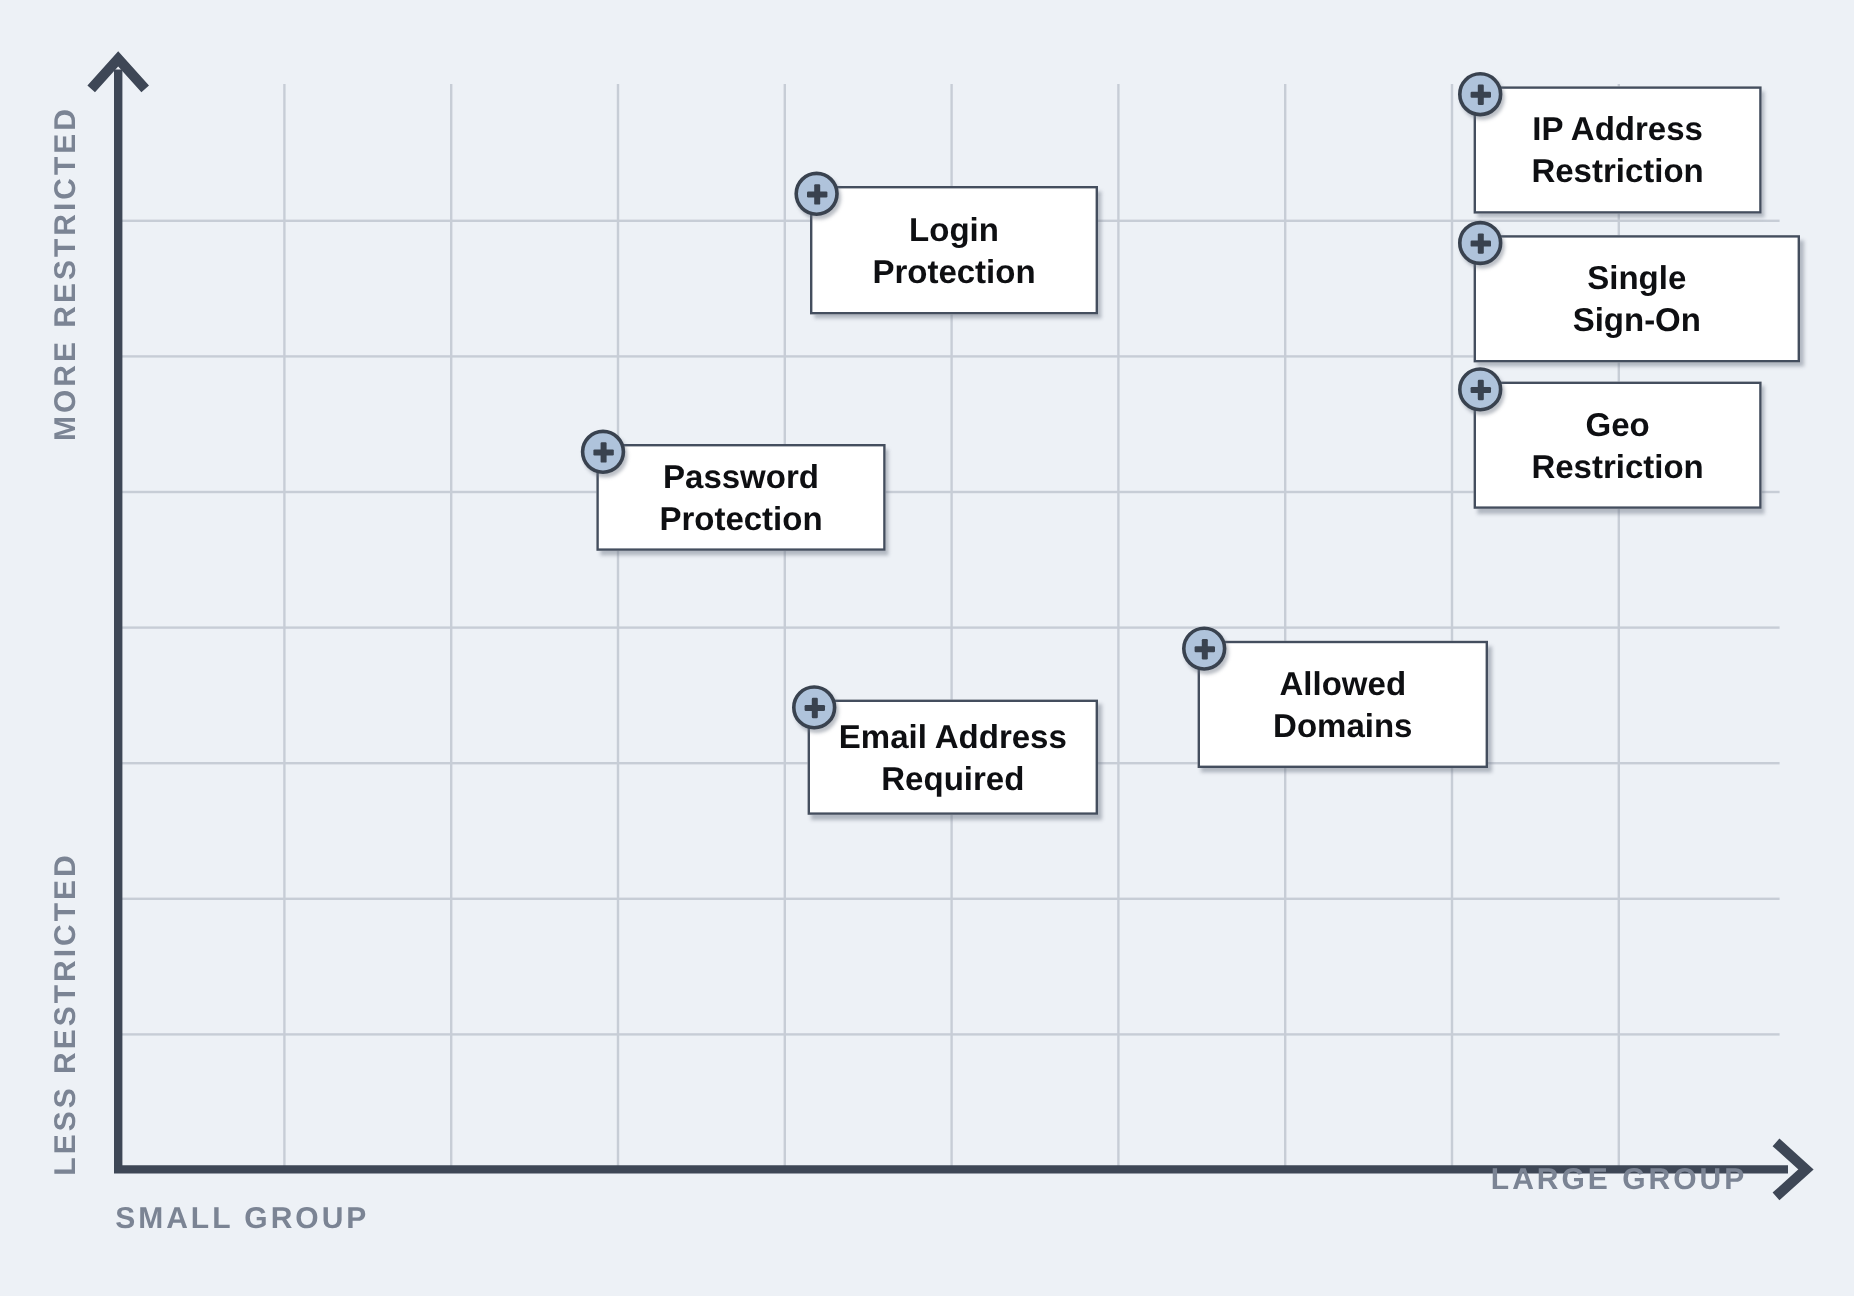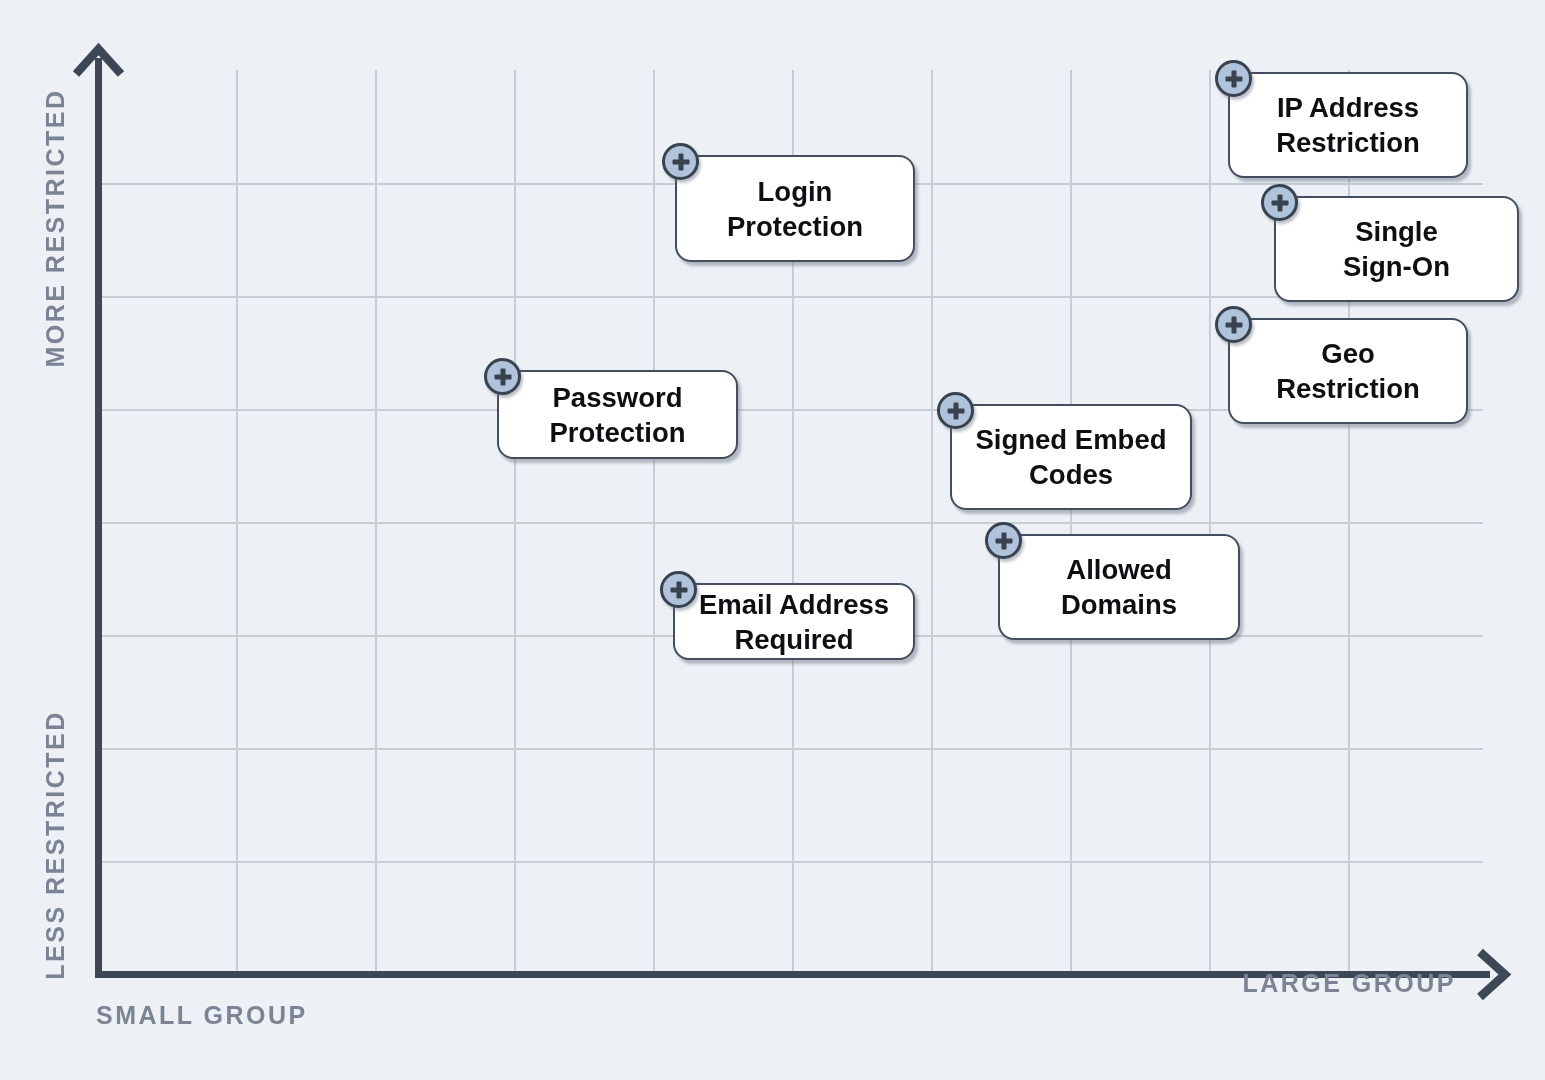--- a/index.html
+++ b/index.html
@@ -31,21 +31,21 @@
   }
   .axis-label.rot{transform:translate(-50%,-50%) rotate(-90deg);}
   .axis-label.right{transform:translateX(-100%);}
   
   .cards{position:absolute;inset:0;z-index:3;}
   .card{
     position:absolute;
     box-sizing:border-box;
     background:var(--card-bg,#ffffff);
     border:2.5px solid var(--card-border,#444e5e);
-    border-radius:16px;
+    border-radius:0;
     box-shadow:3px 4px 3px var(--shadow,rgba(105,113,128,0.45));
     display:flex;
     align-items:center;
     justify-content:center;
     cursor:pointer;
   }
   .card .label{
     white-space:pre-line;
     text-align:center;
     font-size:27.5px;
@@ -124,53 +124,45 @@
 Protection</span>
     </div>
       <div class="card" style="left: 497px; top: 370px; width: 241px; height: 89px;">
       <span class="badge">
         <span class="bar h"></span>
         <span class="bar v"></span>
       </span>
       <span class="label">Password
 Protection</span>
     </div>
-      <div class="card" style="left: 673px; top: 583px; width: 242px; height: 77px;">
+      <div class="card" style="left: 673px; top: 583px; width: 242px; height: 96px;">
       <span class="badge">
         <span class="bar h"></span>
         <span class="bar v"></span>
       </span>
       <span class="label">Email Address
 Required</span>
-    </div>
-      <div class="card" style="left: 950px; top: 404px; width: 242px; height: 106px;">
-      <span class="badge">
-        <span class="bar h"></span>
-        <span class="bar v"></span>
-      </span>
-      <span class="label">Signed Embed
-Codes</span>
     </div>
       <div class="card" style="left: 950px; top: 534px; width: 242px; height: 106px; margin-left: 48px;">
       <span class="badge">
         <span class="bar h"></span>
         <span class="bar v"></span>
       </span>
       <span class="label">Allowed
 Domains</span>
     </div>
       <div class="card" style="left: 1228px; top: 72px; width: 240px; height: 106px;">
       <span class="badge">
         <span class="bar h"></span>
         <span class="bar v"></span>
       </span>
       <span class="label">IP Address
 Restriction</span>
     </div>
-      <div class="card" style="left: 1228px; top: 196px; width: 245px; height: 106px; margin-left: 46px;">
+      <div class="card" style="left: 1228px; top: 196px; width: 272px; height: 106px;">
       <span class="badge">
         <span class="bar h"></span>
         <span class="bar v"></span>
       </span>
       <span class="label">Single
 Sign-On</span>
     </div>
       <div class="card" style="left: 1228px; top: 318px; width: 240px; height: 106px;">
       <span class="badge">
         <span class="bar h"></span>

